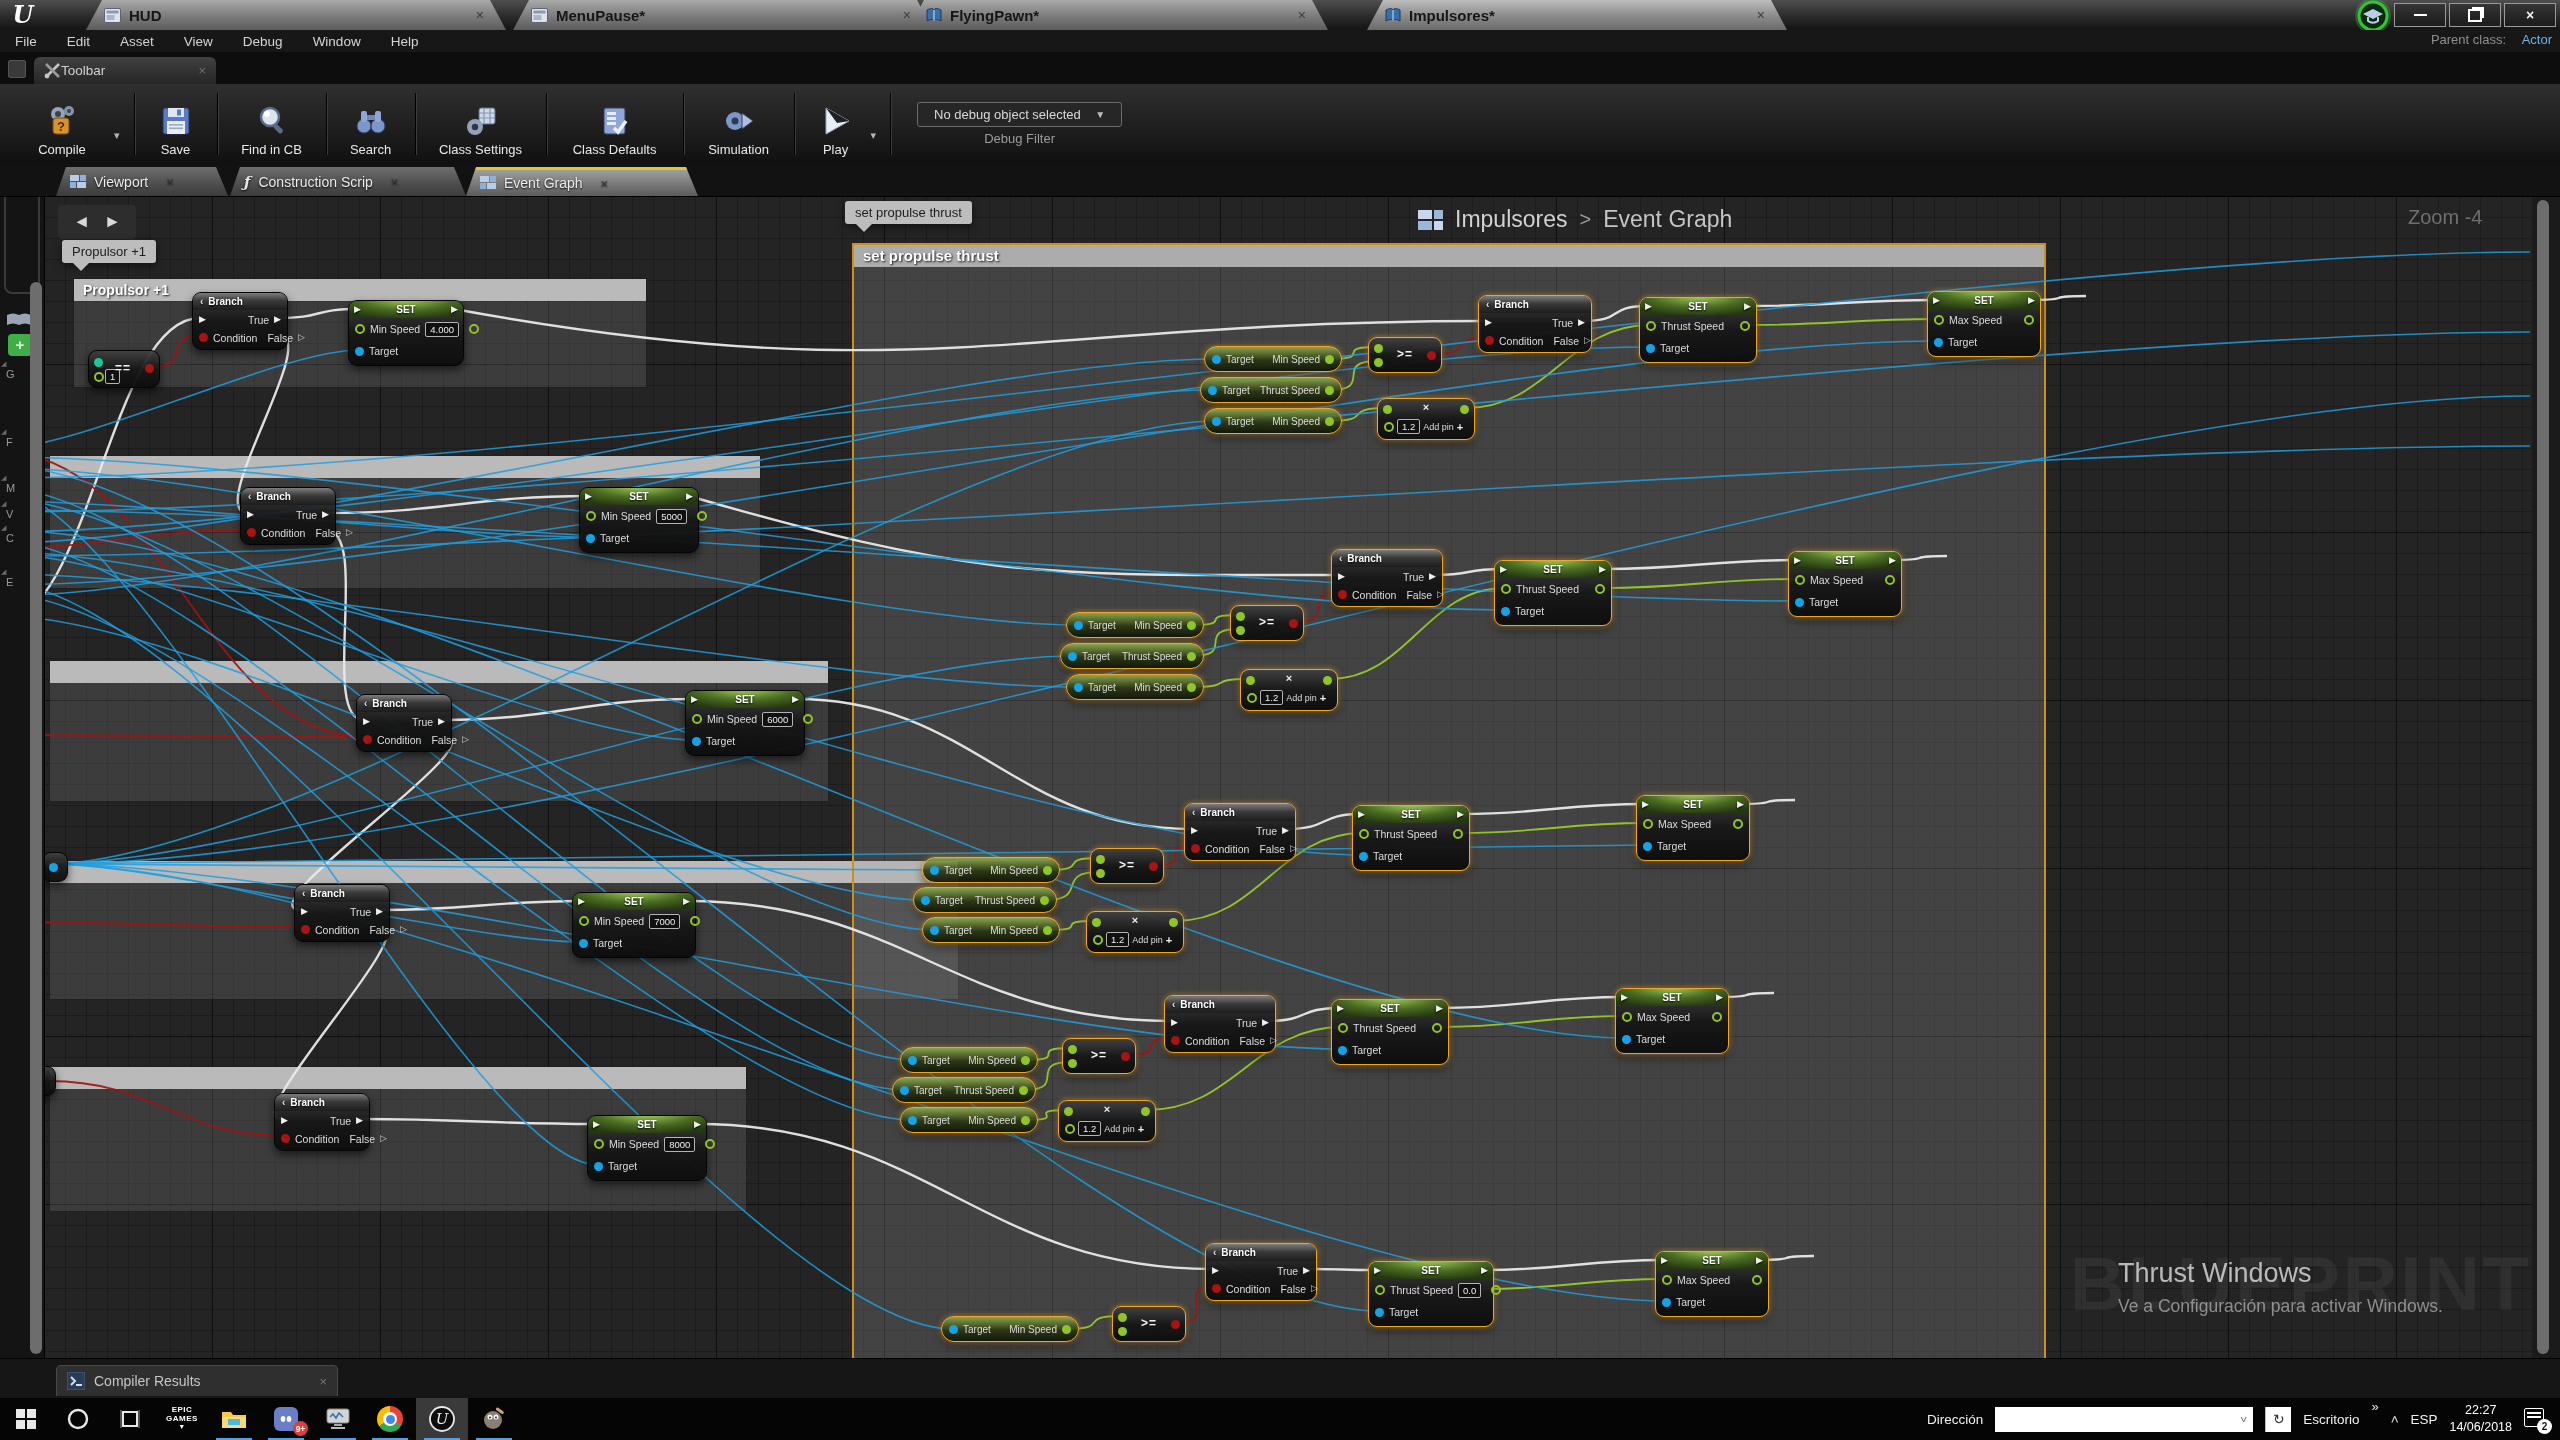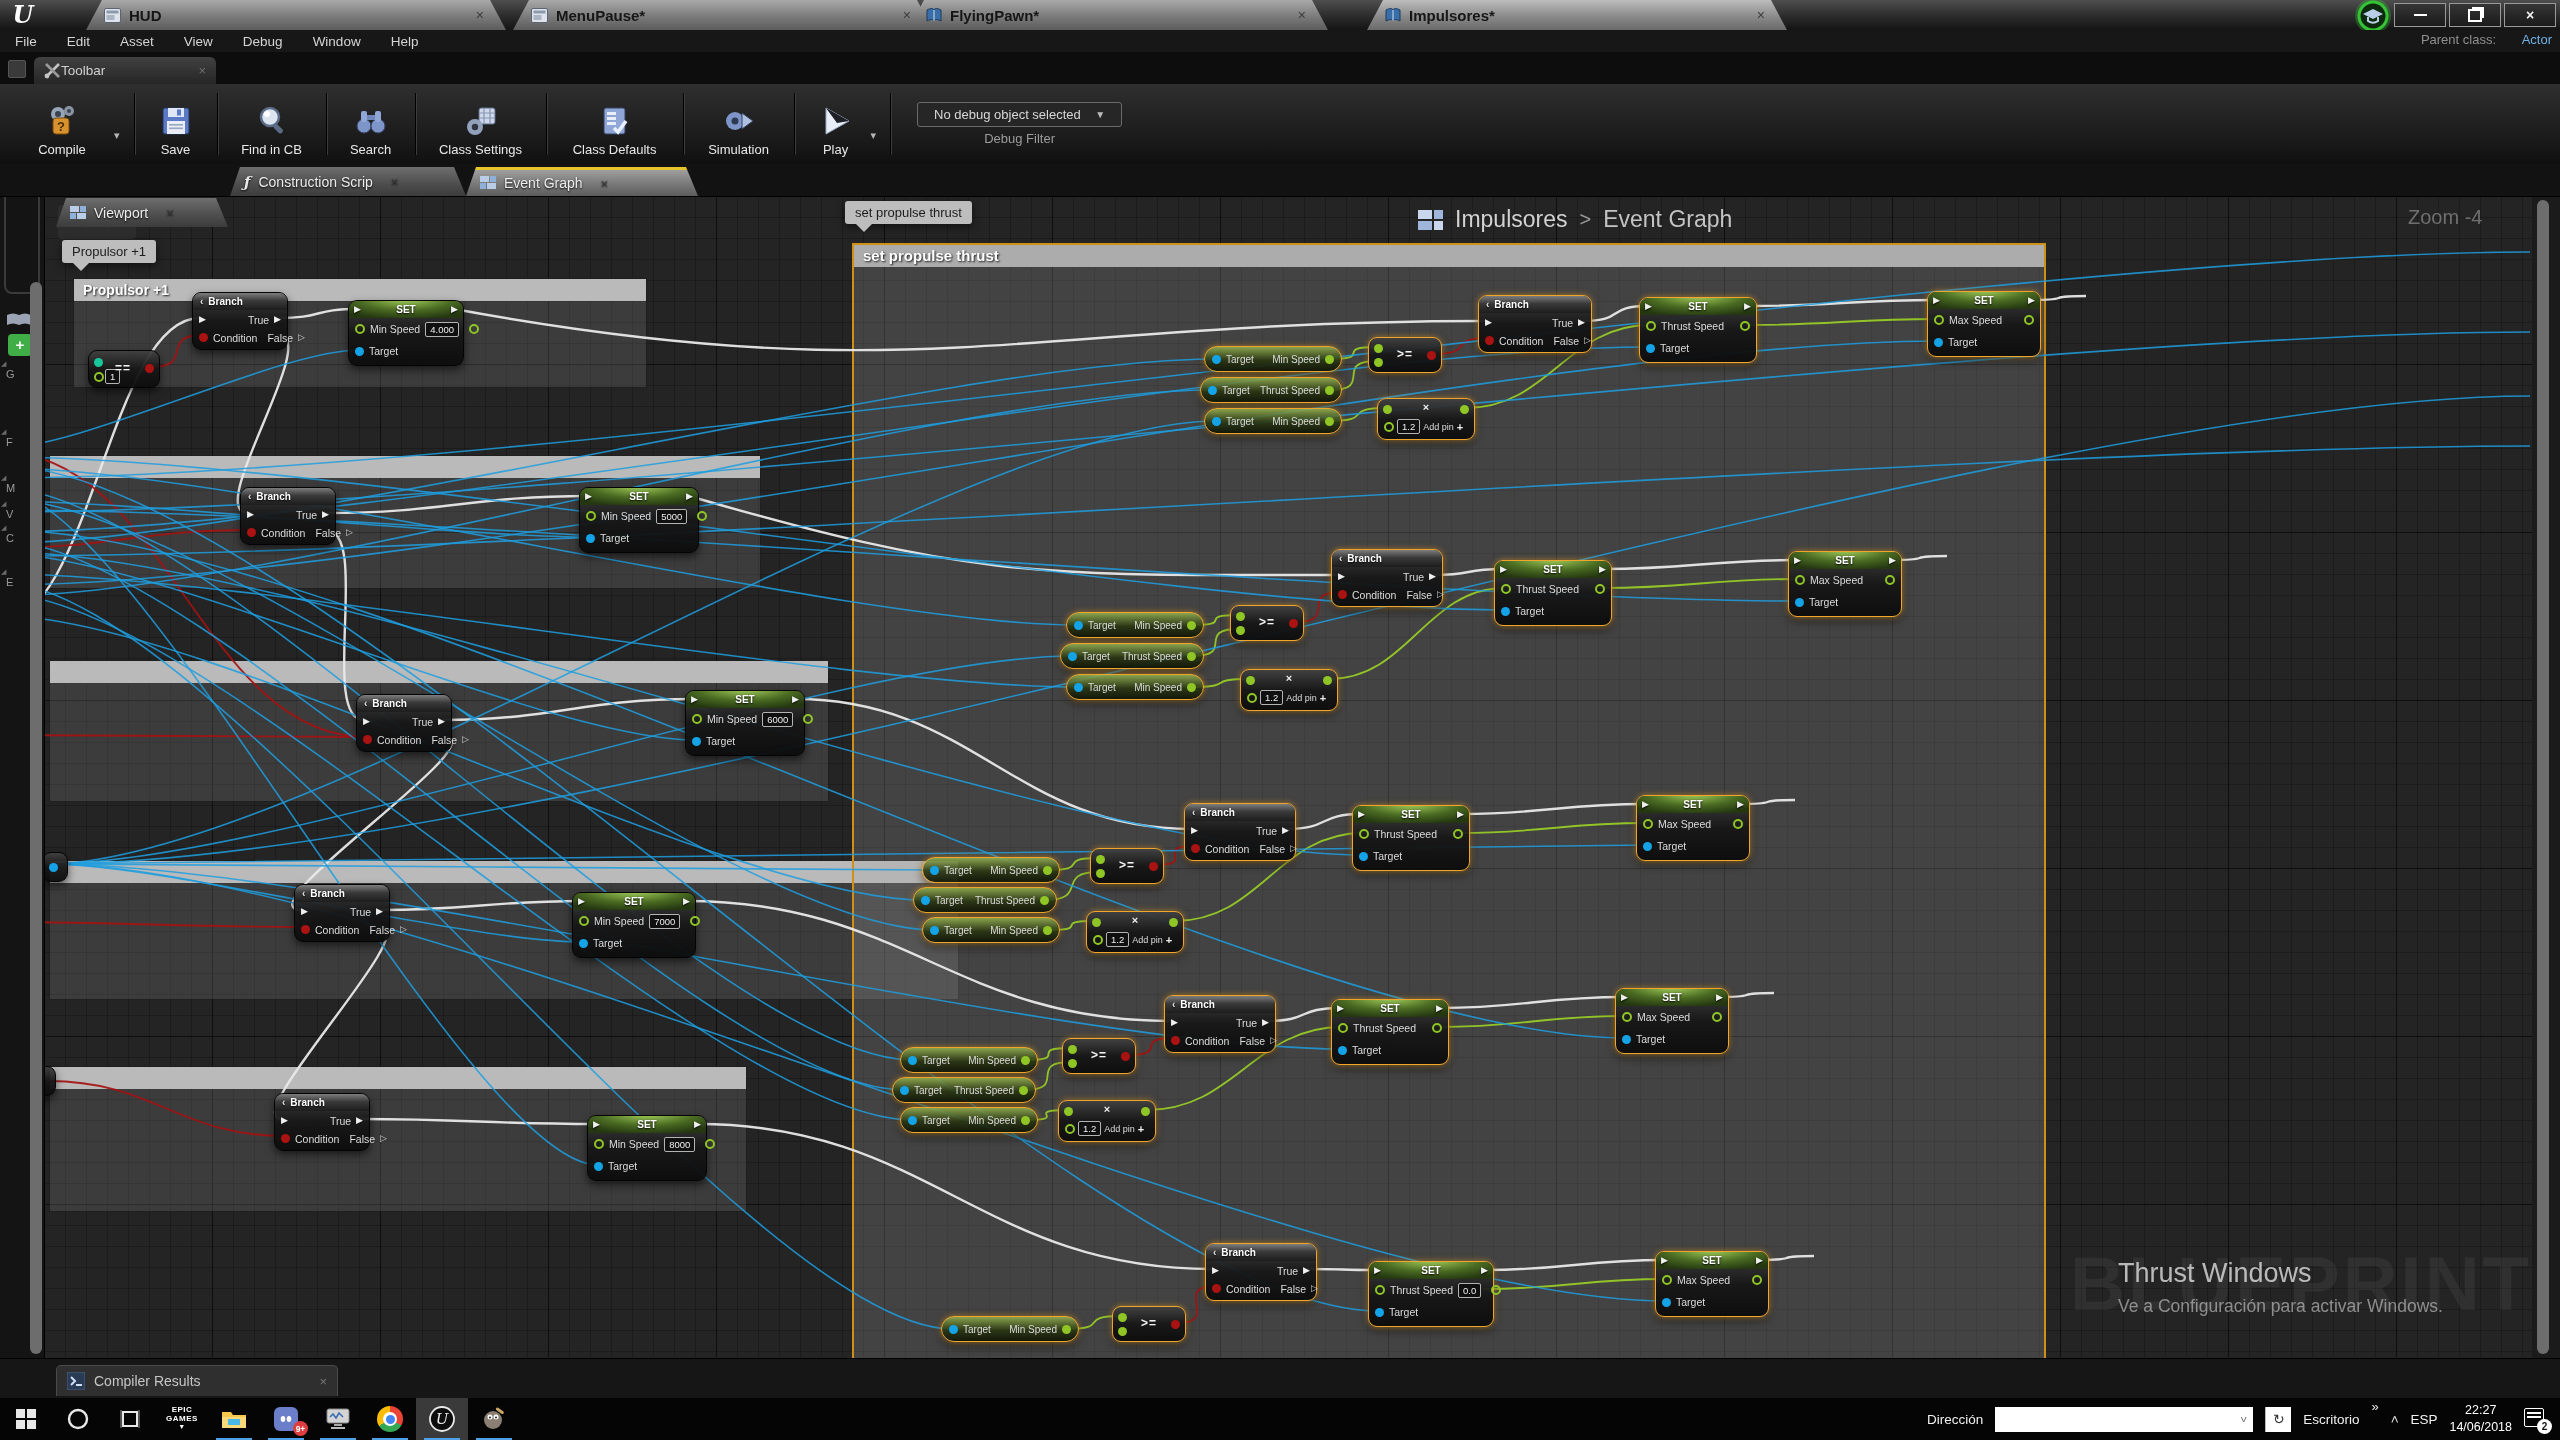--- a/index.html
+++ b/index.html
@@ -18,21 +18,21 @@
   .wtab .tx{position:absolute;right:22px;color:#3c3c3c;font-weight:normal;font-size:14px}
   #winctl{position:absolute;right:4px;top:3px;display:flex;gap:3px}
   .wbtn{width:50px;height:22px;border:1px solid #9a9a9a;background:rgba(30,30,30,.4);
     color:#f2f2f2;display:flex;align-items:center;justify-content:center;font-size:14px;font-weight:bold}
   #tutorialring{position:absolute;right:168px;top:-1px;z-index:41}
   
   #menubar{position:absolute;left:0;top:30px;width:2560px;height:22px;background:#171717;z-index:40;
     border-bottom:1px solid #000;display:flex;align-items:center}
   .mitem{padding:0 15px;font-size:13.5px;color:#d4d4d4}
   #parentclass{position:absolute;right:8px;top:2px;font-size:13px;color:#8f8f8f}
-  #parentclass b{color:#6fb1e4;font-weight:normal;margin-left:22px}
+  #parentclass b{color:#6fb1e4;font-weight:normal;margin-left:12px}
   
   #tabstrip{position:absolute;left:0;top:52px;width:2560px;height:32px;background:#0d0d0d;z-index:40}
   #dockicon{position:absolute;left:8px;top:8px;width:16px;height:16px;background:#3a3a3a;border:1px solid #555;border-radius:2px}
   #toolbartab{position:absolute;left:34px;top:5px;width:182px;height:27px;border-radius:6px 6px 0 0;
     background:linear-gradient(#414141,#262626);display:flex;align-items:center;padding:0 10px;box-sizing:border-box}
   #toolbartab span.lbl{color:#cfcfcf;font-size:13.5px}
   #toolbartab .tx{margin-left:auto;color:#6e6e6e;font-size:13px}
   
   #toolbarrow{position:absolute;left:0;top:84px;width:2560px;height:80px;z-index:40;
     background:linear-gradient(#2f2f2f,#1a1a1a 70%,#101010);display:flex;align-items:center;padding-left:14px;box-sizing:border-box}
@@ -1125,21 +1125,21 @@
     <div id="dbggroup">
       <div id="dbgselect">
         <span>No debug object selected</span>
         <span class="dd">▼</span>
       </div>
       <div id="dbglabel">Debug Filter</div>
     </div>
   </div>
 
 <div id="doctabs">
-    <div class="dtab" style="left: 56px; width: 172px; margin-top: 31px;">
+    <div class="dtab" style="left: 56px; width: 172px;">
       <svg width="16" height="14">
         <rect x="0" y="0" width="9" height="6" fill="#b9cce8"></rect>
         <rect x="10" y="0" width="6" height="6" fill="#8fb0d8"></rect>
         <rect x="0" y="7" width="6" height="6" fill="#8fb0d8"></rect>
         <rect x="7" y="7" width="9" height="6" fill="#b9cce8"></rect>
       </svg>
       <span>Viewport</span>
       <span class="tx">×</span>
     </div>
     <div class="dtab" style="left: 230px; width: 236px;">

